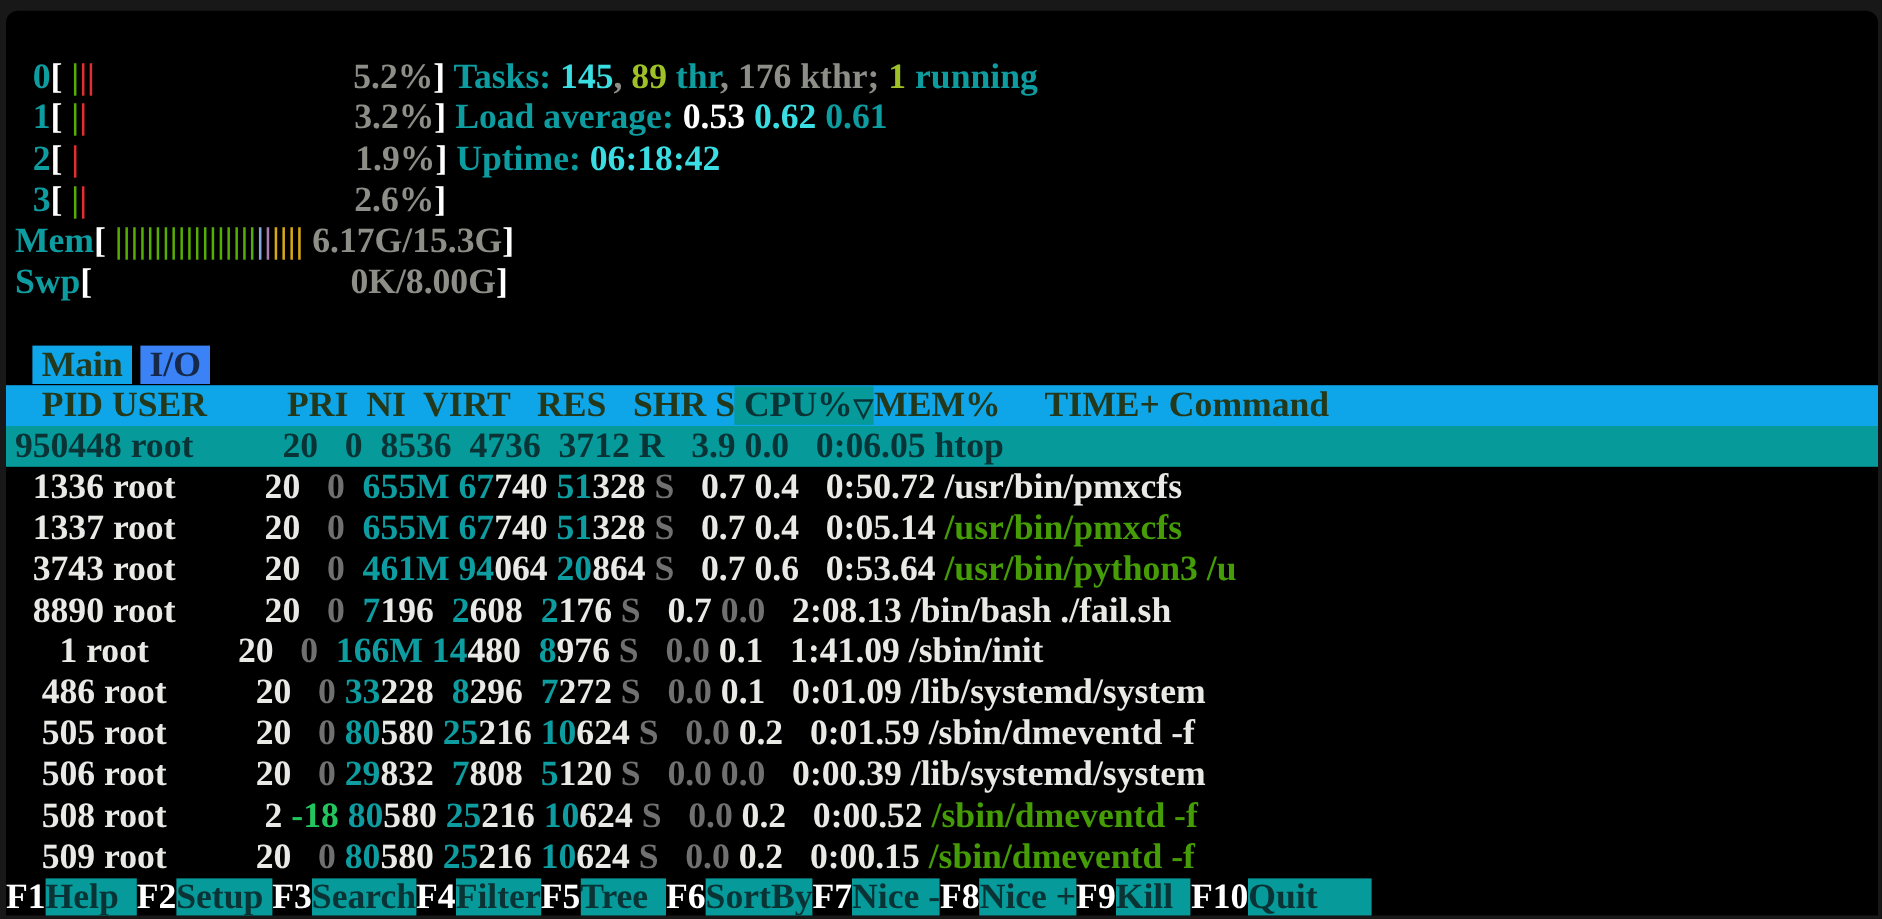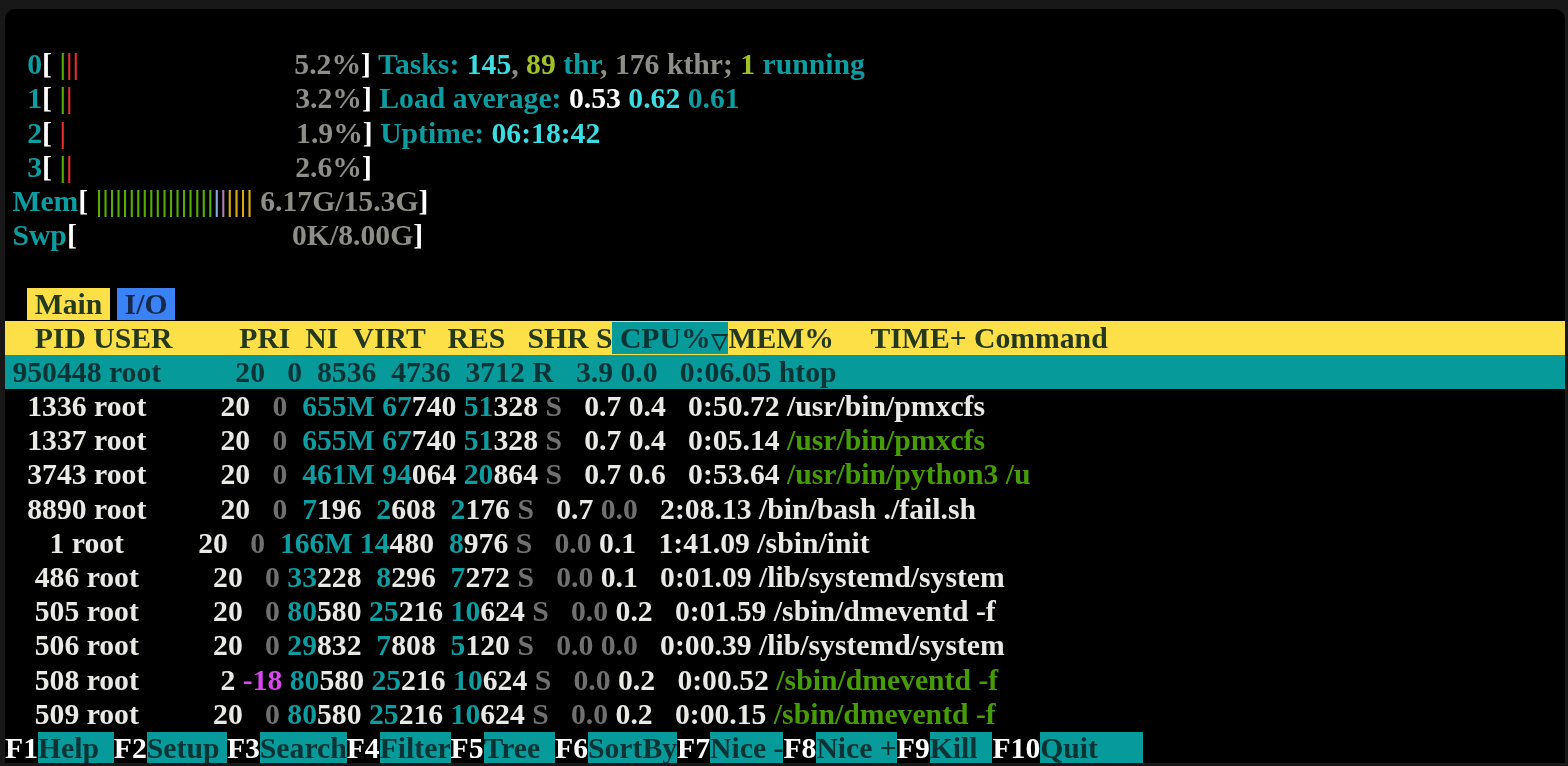--- a/index.html
+++ b/index.html
@@ -12,26 +12,26 @@
   span{vertical-align:baseline}
 </style>
 <style>.c-teal{color:#0d9da1}
 .c-cyan{color:#3adde2}
 .c-ygreen{color:#9dc127}
 .c-green_text{color:#459c06}
 .c-white{color:#e9e9e6}
 .c-white_bright{color:#ffffff}
 .c-gray{color:#8e8e88}
 .c-gray_dim{color:#707070}
-.c-red{color:#d946ef}
+.c-red{color:#22c55e}
 .c-bar_green{color:#55ad06}
 .c-bar_red{color:#e12e2e}
 .c-bar_blue{color:#82aadc}
 .c-bar_purple{color:#a87fb0}
-.c-bar_yellow{color:#d9a915} .b-bg_green{background-color:#fde047} .b-bg_blue{background-color:#3b82f6} .b-bg_teal{background-color:#069a9b}
+.c-bar_yellow{color:#d9a915} .b-bg_green{background-color:#0ea5e9} .b-bg_blue{background-color:#3b82f6} .b-bg_teal{background-color:#069a9b}
 .c-dark_on_green{color:#24391b}
 .c-dark_on_teal{color:#093335}
 .c-dark_on_blue{color:#16294a}
 </style></head>
 <body>
 
 <div class="term">
   <div class="screen" id="screen"><div class="line"></div><div class="line"><span class="c-teal">   0</span><span class="c-white_bright">[</span><span> </span><span><span class="c-bar_green">|</span><span class="c-bar_red">|</span><span class="c-bar_red">|</span></span><span>                             </span><span class="c-gray">5.2%</span><span class="c-white_bright">]</span><span> </span><span><span class="c-teal">Tasks: </span><span class="c-cyan">145</span><span class="c-gray">, </span><span class="c-ygreen">89</span><span class="c-teal"> thr</span><span class="c-gray">, </span><span class="c-gray">176 kthr</span><span class="c-gray">; </span><span class="c-ygreen">1</span><span class="c-teal"> running</span></span></div><div class="line"><span class="c-teal">   1</span><span class="c-white_bright">[</span><span> </span><span><span class="c-bar_green">|</span><span class="c-bar_red">|</span></span><span>                              </span><span class="c-gray">3.2%</span><span class="c-white_bright">]</span><span> </span><span><span class="c-teal">Load average: </span><span class="c-white_bright">0.53 </span><span class="c-cyan">0.62 </span><span class="c-teal">0.61</span></span></div><div class="line"><span class="c-teal">   2</span><span class="c-white_bright">[</span><span> </span><span><span class="c-bar_red">|</span></span><span>                               </span><span class="c-gray">1.9%</span><span class="c-white_bright">]</span><span> </span><span><span class="c-teal">Uptime: </span><span class="c-cyan">06:18:42</span></span></div><div class="line"><span class="c-teal">   3</span><span class="c-white_bright">[</span><span> </span><span><span class="c-bar_green">|</span><span class="c-bar_red">|</span></span><span>                              </span><span class="c-gray">2.6%</span><span class="c-white_bright">]</span></div><div class="line"><span class="c-teal"> Mem</span><span class="c-white_bright">[</span><span> </span><span><span class="c-bar_green">|</span><span class="c-bar_green">|</span><span class="c-bar_green">|</span><span class="c-bar_green">|</span><span class="c-bar_green">|</span><span class="c-bar_green">|</span><span class="c-bar_green">|</span><span class="c-bar_green">|</span><span class="c-bar_green">|</span><span class="c-bar_green">|</span><span class="c-bar_green">|</span><span class="c-bar_green">|</span><span class="c-bar_green">|</span><span class="c-bar_green">|</span><span class="c-bar_green">|</span><span class="c-bar_green">|</span><span class="c-bar_green">|</span><span class="c-bar_green">|</span><span class="c-bar_blue">|</span><span class="c-bar_purple">|</span><span class="c-bar_yellow">|</span><span class="c-bar_yellow">|</span><span class="c-bar_yellow">|</span><span class="c-bar_yellow">|</span></span><span> </span><span class="c-gray">6.17G/15.3G</span><span class="c-white_bright">]</span></div><div class="line"><span class="c-teal"> Swp</span><span class="c-white_bright">[</span><span> </span><span></span><span>                            </span><span class="c-gray">0K/8.00G</span><span class="c-white_bright">]</span></div><div class="line"></div><div class="line"><span>   </span><span class="b-bg_green c-dark_on_green"> Main </span><span> </span><span class="b-bg_blue c-dark_on_blue"> I/O </span></div><div class="line b-bg_green"><span class="c-dark_on_green">    PID</span><span class="c-dark_on_green"> </span><span class="c-dark_on_green">USER        </span><span class="c-dark_on_green"> PRI</span><span class="c-dark_on_green">  NI</span><span class="c-dark_on_green">  VIRT</span><span class="c-dark_on_green">   RES</span><span class="c-dark_on_green">   SHR</span><span class="c-dark_on_green"> </span><span class="c-dark_on_green">S</span><span class="b-bg_teal"><span class="c-dark_on_teal"> CPU%</span><span class="c-dark_on_teal sort-glyph">▽</span></span><span class="c-dark_on_green">MEM%</span><span class="c-dark_on_green">     TIME+</span><span class="c-dark_on_green"> </span><span class="c-dark_on_green">Command</span></div><div class="line b-bg_teal"><span class="c-dark_on_teal"> 950448</span><span class="c-dark_on_teal"> </span><span class="c-dark_on_teal">root        </span><span class="c-dark_on_teal">  20</span><span class="c-dark_on_teal">   0</span><span class="c-dark_on_teal">  </span><span class="c-dark_on_teal">8536</span><span class="c-dark_on_teal">  </span><span class="c-dark_on_teal">4736</span><span class="c-dark_on_teal">  </span><span class="c-dark_on_teal">3712</span><span class="c-dark_on_teal"> R</span><span class="c-dark_on_teal">   3.9</span><span class="c-dark_on_teal"> 0.0</span><span class="c-dark_on_teal">   0:06.05</span><span class="c-dark_on_teal"> </span><span class="c-dark_on_teal">htop</span></div><div class="line"><span class="c-white">   1336</span><span class="c-white"> </span><span class="c-white">root        </span><span class="c-white">  20</span><span class="c-gray_dim">   0</span><span class="c-white">  </span><span class="c-teal">655M</span><span class="c-white"> </span><span class="c-teal">67</span><span class="c-white">740</span><span class="c-white"> </span><span class="c-teal">51</span><span class="c-white">328</span><span class="c-gray_dim"> S</span><span class="c-white">   0.7</span><span class="c-white"> 0.4</span><span class="c-white">   0:50.72</span><span class="c-white"> </span><span class="c-white">/usr/bin/pmxcfs</span></div><div class="line"><span class="c-white">   1337</span><span class="c-white"> </span><span class="c-white">root        </span><span class="c-white">  20</span><span class="c-gray_dim">   0</span><span class="c-white">  </span><span class="c-teal">655M</span><span class="c-white"> </span><span class="c-teal">67</span><span class="c-white">740</span><span class="c-white"> </span><span class="c-teal">51</span><span class="c-white">328</span><span class="c-gray_dim"> S</span><span class="c-white">   0.7</span><span class="c-white"> 0.4</span><span class="c-white">   0:05.14</span><span class="c-white"> </span><span class="c-green_text">/usr/bin/pmxcfs</span></div><div class="line"><span class="c-white">   3743</span><span class="c-white"> </span><span class="c-white">root        </span><span class="c-white">  20</span><span class="c-gray_dim">   0</span><span class="c-white">  </span><span class="c-teal">461M</span><span class="c-white"> </span><span class="c-teal">94</span><span class="c-white">064</span><span class="c-white"> </span><span class="c-teal">20</span><span class="c-white">864</span><span class="c-gray_dim"> S</span><span class="c-white">   0.7</span><span class="c-white"> 0.6</span><span class="c-white">   0:53.64</span><span class="c-white"> </span><span class="c-green_text">/usr/bin/python3 /u</span></div><div class="line"><span class="c-white">   8890</span><span class="c-white"> </span><span class="c-white">root        </span><span class="c-white">  20</span><span class="c-gray_dim">   0</span><span class="c-white">  </span><span class="c-teal">7</span><span class="c-white">196</span><span class="c-white">  </span><span class="c-teal">2</span><span class="c-white">608</span><span class="c-white">  </span><span class="c-teal">2</span><span class="c-white">176</span><span class="c-gray_dim"> S</span><span class="c-white">   0.7</span><span class="c-gray_dim"> 0.0</span><span class="c-white">   2:08.13</span><span class="c-white"> </span><span class="c-white">/bin/bash ./fail.sh</span></div><div class="line"><span class="c-white">      1</span><span class="c-white"> </span><span class="c-white">root        </span><span class="c-white">  20</span><span class="c-gray_dim">   0</span><span class="c-white">  </span><span class="c-teal">166M</span><span class="c-white"> </span><span class="c-teal">14</span><span class="c-white">480</span><span class="c-white">  </span><span class="c-teal">8</span><span class="c-white">976</span><span class="c-gray_dim"> S</span><span class="c-gray_dim">   0.0</span><span class="c-white"> 0.1</span><span class="c-white">   1:41.09</span><span class="c-white"> </span><span class="c-white">/sbin/init</span></div><div class="line"><span class="c-white">    486</span><span class="c-white"> </span><span class="c-white">root        </span><span class="c-white">  20</span><span class="c-gray_dim">   0</span><span class="c-white"> </span><span class="c-teal">33</span><span class="c-white">228</span><span class="c-white">  </span><span class="c-teal">8</span><span class="c-white">296</span><span class="c-white">  </span><span class="c-teal">7</span><span class="c-white">272</span><span class="c-gray_dim"> S</span><span class="c-gray_dim">   0.0</span><span class="c-white"> 0.1</span><span class="c-white">   0:01.09</span><span class="c-white"> </span><span class="c-white">/lib/systemd/system</span></div><div class="line"><span class="c-white">    505</span><span class="c-white"> </span><span class="c-white">root        </span><span class="c-white">  20</span><span class="c-gray_dim">   0</span><span class="c-white"> </span><span class="c-teal">80</span><span class="c-white">580</span><span class="c-white"> </span><span class="c-teal">25</span><span class="c-white">216</span><span class="c-white"> </span><span class="c-teal">10</span><span class="c-white">624</span><span class="c-gray_dim"> S</span><span class="c-gray_dim">   0.0</span><span class="c-white"> 0.2</span><span class="c-white">   0:01.59</span><span class="c-white"> </span><span class="c-white">/sbin/dmeventd -f</span></div><div class="line"><span class="c-white">    506</span><span class="c-white"> </span><span class="c-white">root        </span><span class="c-white">  20</span><span class="c-gray_dim">   0</span><span class="c-white"> </span><span class="c-teal">29</span><span class="c-white">832</span><span class="c-white">  </span><span class="c-teal">7</span><span class="c-white">808</span><span class="c-white">  </span><span class="c-teal">5</span><span class="c-white">120</span><span class="c-gray_dim"> S</span><span class="c-gray_dim">   0.0</span><span class="c-gray_dim"> 0.0</span><span class="c-white">   0:00.39</span><span class="c-white"> </span><span class="c-white">/lib/systemd/system</span></div><div class="line"><span class="c-white">    508</span><span class="c-white"> </span><span class="c-white">root        </span><span class="c-white">   2</span><span class="c-red"> -18</span><span class="c-white"> </span><span class="c-teal">80</span><span class="c-white">580</span><span class="c-white"> </span><span class="c-teal">25</span><span class="c-white">216</span><span class="c-white"> </span><span class="c-teal">10</span><span class="c-white">624</span><span class="c-gray_dim"> S</span><span class="c-gray_dim">   0.0</span><span class="c-white"> 0.2</span><span class="c-white">   0:00.52</span><span class="c-white"> </span><span class="c-green_text">/sbin/dmeventd -f</span></div><div class="line"><span class="c-white">    509</span><span class="c-white"> </span><span class="c-white">root        </span><span class="c-white">  20</span><span class="c-gray_dim">   0</span><span class="c-white"> </span><span class="c-teal">80</span><span class="c-white">580</span><span class="c-white"> </span><span class="c-teal">25</span><span class="c-white">216</span><span class="c-white"> </span><span class="c-teal">10</span><span class="c-white">624</span><span class="c-gray_dim"> S</span><span class="c-gray_dim">   0.0</span><span class="c-white"> 0.2</span><span class="c-white">   0:00.15</span><span class="c-white"> </span><span class="c-green_text">/sbin/dmeventd -f</span></div><div class="line"><span><span class="c-white_bright">F1</span><span class="c-dark_on_teal b-bg_teal">Help  </span></span><span><span class="c-white_bright">F2</span><span class="c-dark_on_teal b-bg_teal">Setup </span></span><span><span class="c-white_bright">F3</span><span class="c-dark_on_teal b-bg_teal">Search</span></span><span><span class="c-white_bright">F4</span><span class="c-dark_on_teal b-bg_teal">Filter</span></span><span><span class="c-white_bright">F5</span><span class="c-dark_on_teal b-bg_teal">Tree  </span></span><span><span class="c-white_bright">F6</span><span class="c-dark_on_teal b-bg_teal">SortBy</span></span><span><span class="c-white_bright">F7</span><span class="c-dark_on_teal b-bg_teal">Nice -</span></span><span><span class="c-white_bright">F8</span><span class="c-dark_on_teal b-bg_teal">Nice +</span></span><span><span class="c-white_bright">F9</span><span class="c-dark_on_teal b-bg_teal">Kill  </span></span><span><span class="c-white_bright">F10</span><span class="c-dark_on_teal b-bg_teal">Quit      </span></span></div></div>
 </div>
 

